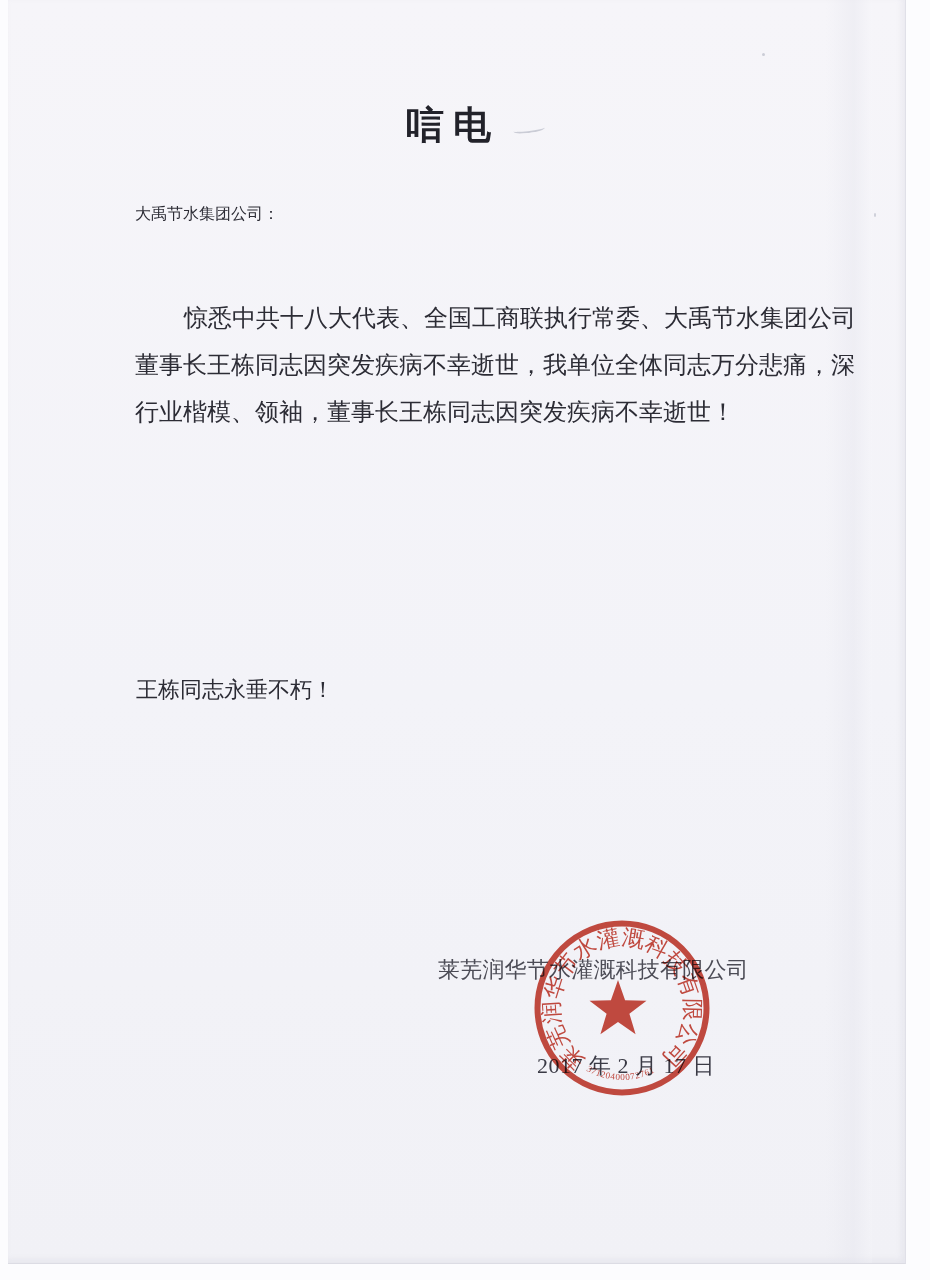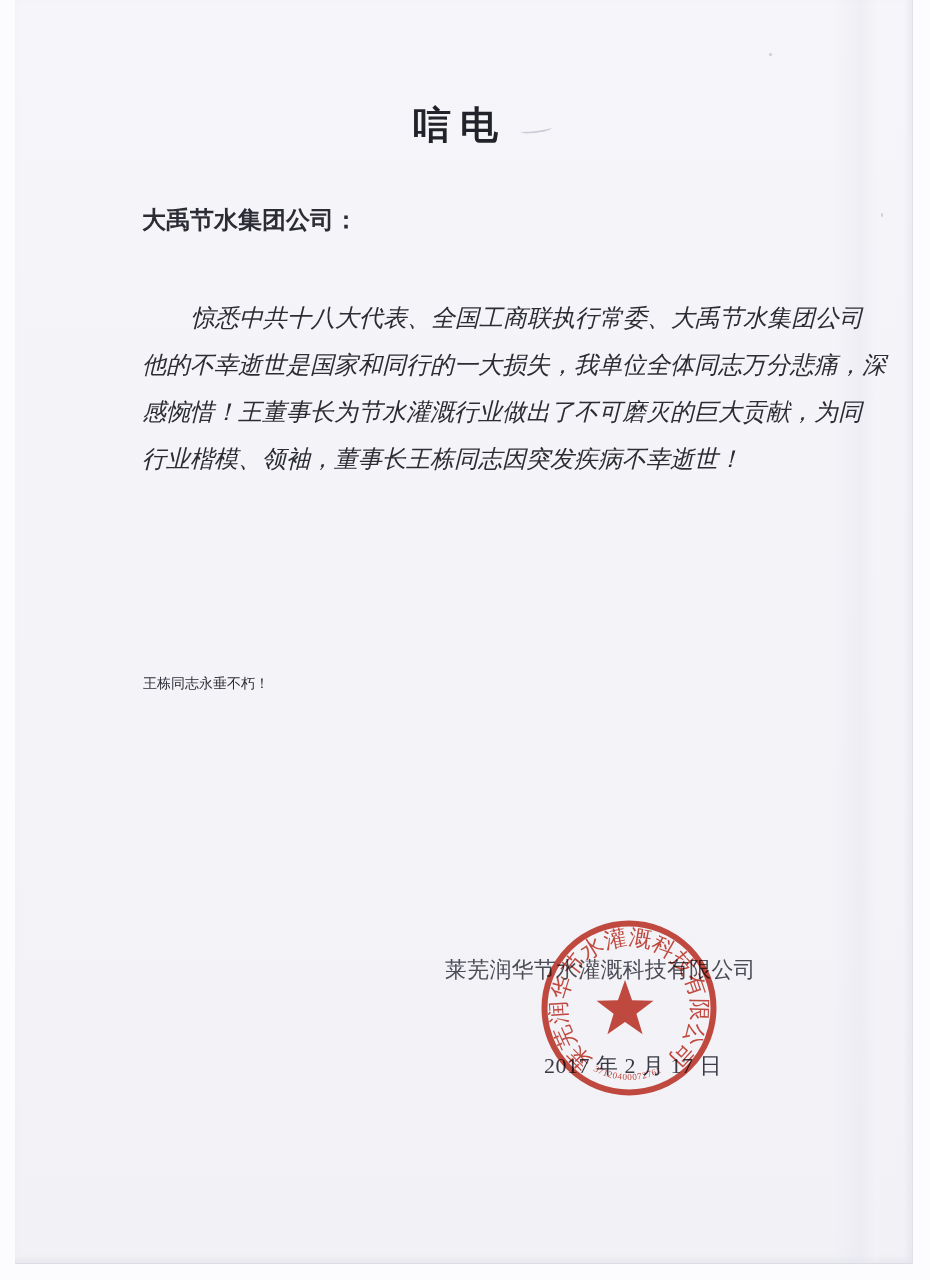--- a/index.html
+++ b/index.html
@@ -2,21 +2,21 @@
 <html><head>
 <meta charset="utf-8">
 <style>
   html,body{margin:0;padding:0;}
   body{
     width:930px;height:1280px;position:relative;overflow:hidden;
     background:#fcfcfe;
     font-family:"Liberation Serif","DejaVu Serif",serif;
   }
   .paper{
-    position:absolute;left:15px;top:0;width:897px;height:1263px;
+    position:absolute;left:8px;top:0;width:897px;height:1263px;
     background:linear-gradient(180deg,#f6f5f9 0%,#f3f3f8 55%,#f1f1f6 100%);
     border-right:1px solid #e0e0e8;
     border-bottom:1px solid #dcdce4;
     box-shadow:inset -3px -3px 6px rgba(150,150,170,0.12);
   }
   .edge-streak{
     position:absolute;top:0;right:33px;width:46px;height:1263px;
     background:linear-gradient(90deg,rgba(255,255,255,0) 0%,rgba(230,230,238,0.45) 60%,rgba(248,248,252,0.2) 100%);
     pointer-events:none;
   }
@@ -24,31 +24,31 @@
     position:absolute;left:0;top:100px;width:890px;text-align:center;
     font-size:38px;font-weight:700;letter-spacing:9px;color:#22222a;
   }
   .title-smudge{
     position:absolute;left:505px;top:126px;width:32px;height:5px;
     border-bottom:2px solid #a8acba;border-radius:50% 40% 60% 50%;
     transform:rotate(-6deg);opacity:.55;
   }
   .salutation{
     position:absolute;left:127px;top:204px;
-    font-size:24px;color:#2c2c35;letter-spacing:0px;white-space:nowrap;font-weight:bold;
+    font-size:16px;color:#2c2c35;letter-spacing:0px;white-space:nowrap;
   }
-  .body-lines{position:absolute;left:127px;top:295px;width:730px;font-style:italic;}
+  .body-lines{position:absolute;left:127px;top:295px;width:730px;}
   .body-line{
     height:47px;line-height:47px;font-size:24px;color:#2c2c35;
     letter-spacing:0;white-space:nowrap;
   }
   .body-line.indent{padding-left:49px;}
   .tribute{
     position:absolute;left:128px;top:675px;
-    font-size:14px;color:#2c2c35;white-space:nowrap;
+    font-size:22px;color:#2c2c35;white-space:nowrap;
   }
   .signature{
     position:absolute;left:430px;top:955px;
     font-size:22px;color:#4c4c56;letter-spacing:0.2px;white-space:nowrap;
   }
   .doc-date{
     position:absolute;left:529px;top:1051px;
     font-size:22px;color:#3a3a45;letter-spacing:0.5px;white-space:nowrap;
   }
   .seal{
@@ -65,22 +65,21 @@
 <div class="paper">
   <div class="edge-streak"></div>
 
   <div class="doc-title">唁电</div>
   <div class="title-smudge"></div>
 
   <div class="salutation">大禹节水集团公司：</div>
 
   <div class="body-lines">
       <div class="body-line indent">惊悉中共十八大代表、全国工商联执行常委、大禹节水集团公司</div>
-      <div class="body-line">他的不幸逝世是国家和同行的一大损失，我单位全体同志万分悲痛，深</div>
-      <div class="body-line">感惋惜！王董事长为节水灌溉行业做出了不可磨灭的巨大贡献，为同</div>
+      <div class="body-line">董事长王栋同志因突发疾病不幸逝世，我单位全体同志万分悲痛，深</div>
       <div class="body-line">行业楷模、领袖，董事长王栋同志因突发疾病不幸逝世！</div>
     </div>
 
   <div class="tribute">王栋同志永垂不朽！</div>
 
   <div class="signature">莱芜润华节水灌溉科技有限公司</div>
 
   <div class="doc-date">2017 年 2 月 17 日</div>
 
   <svg class="seal" viewBox="0 0 184 184" aria-hidden="true" style="color: rgb(197, 57, 44);">

